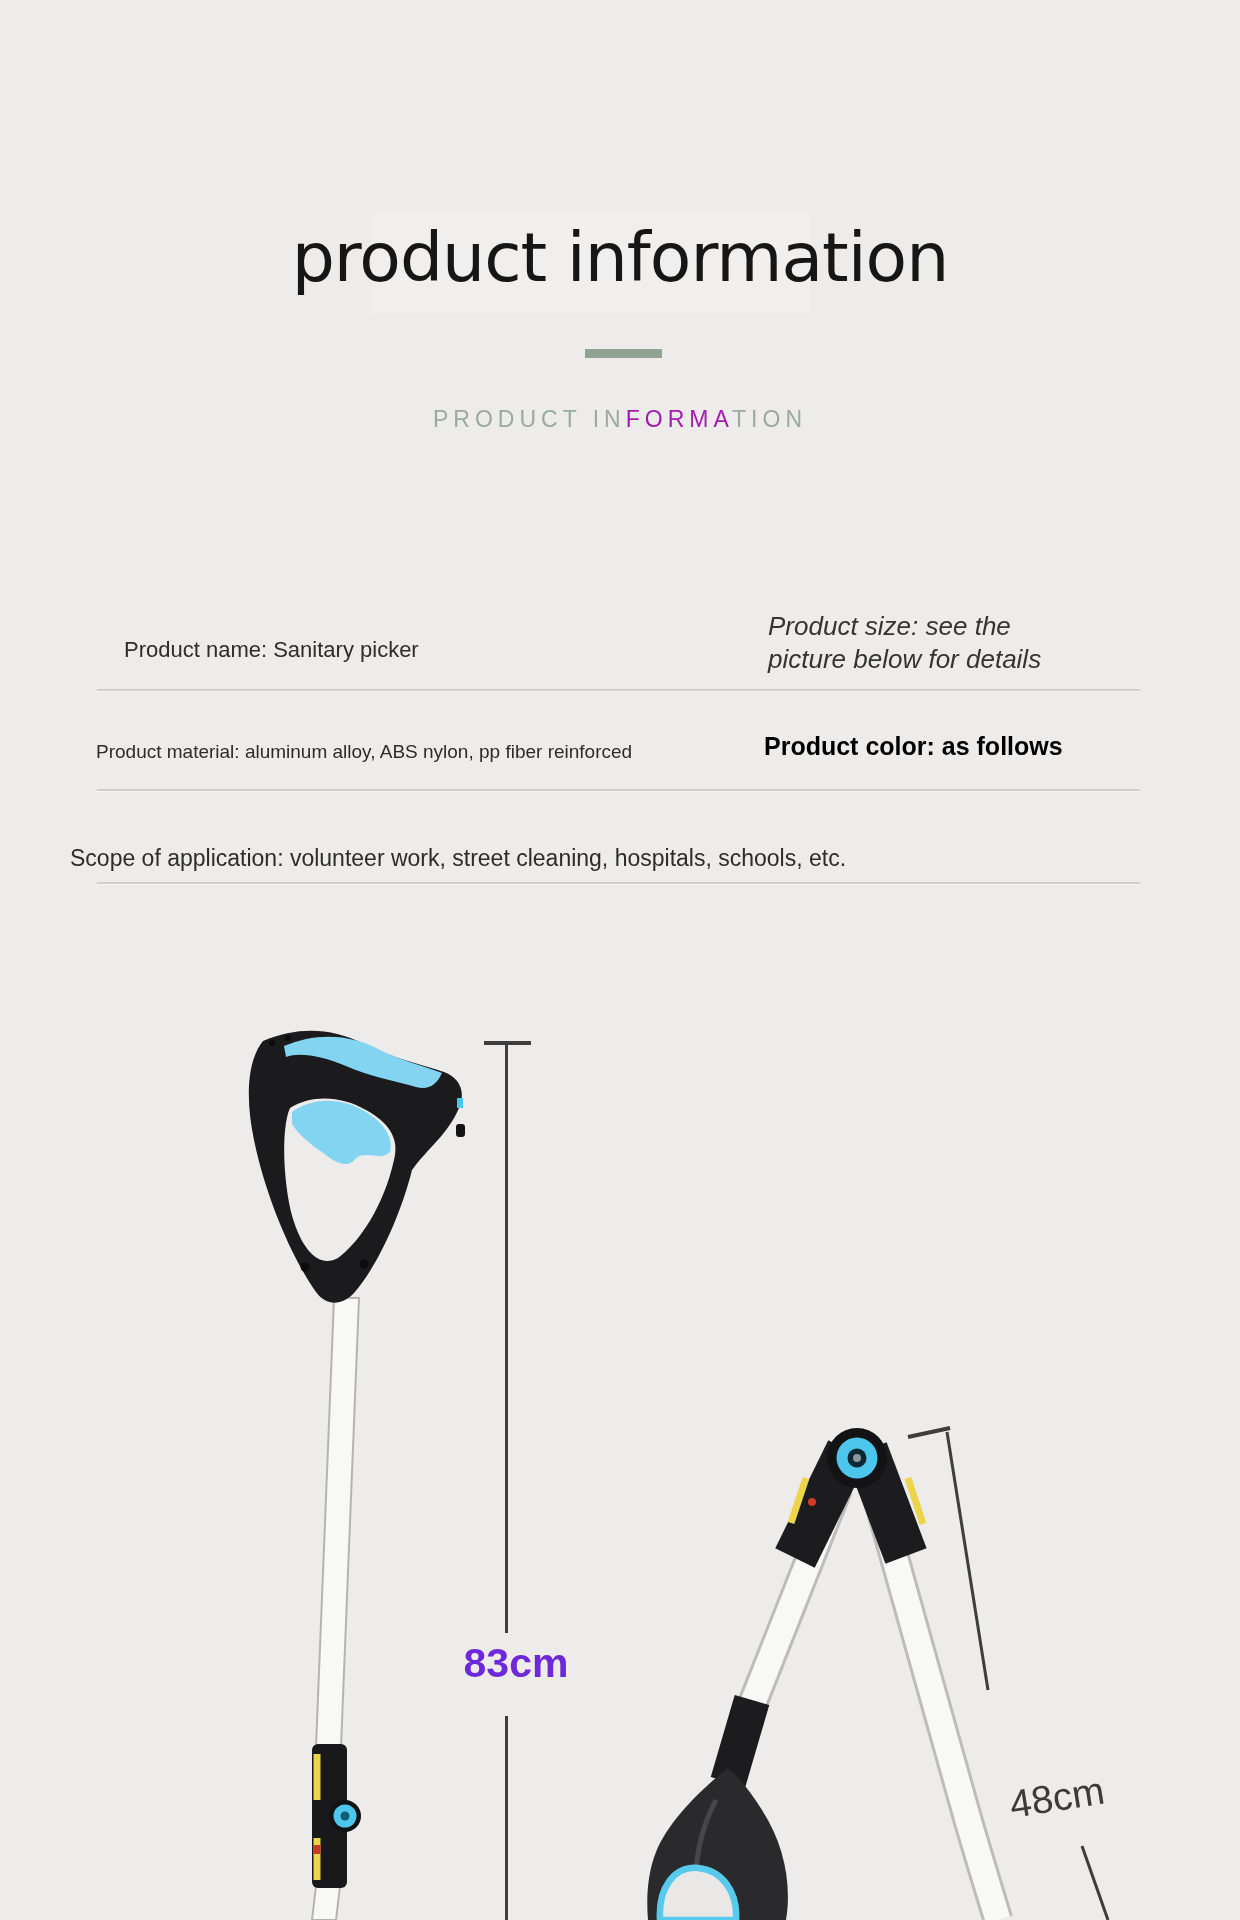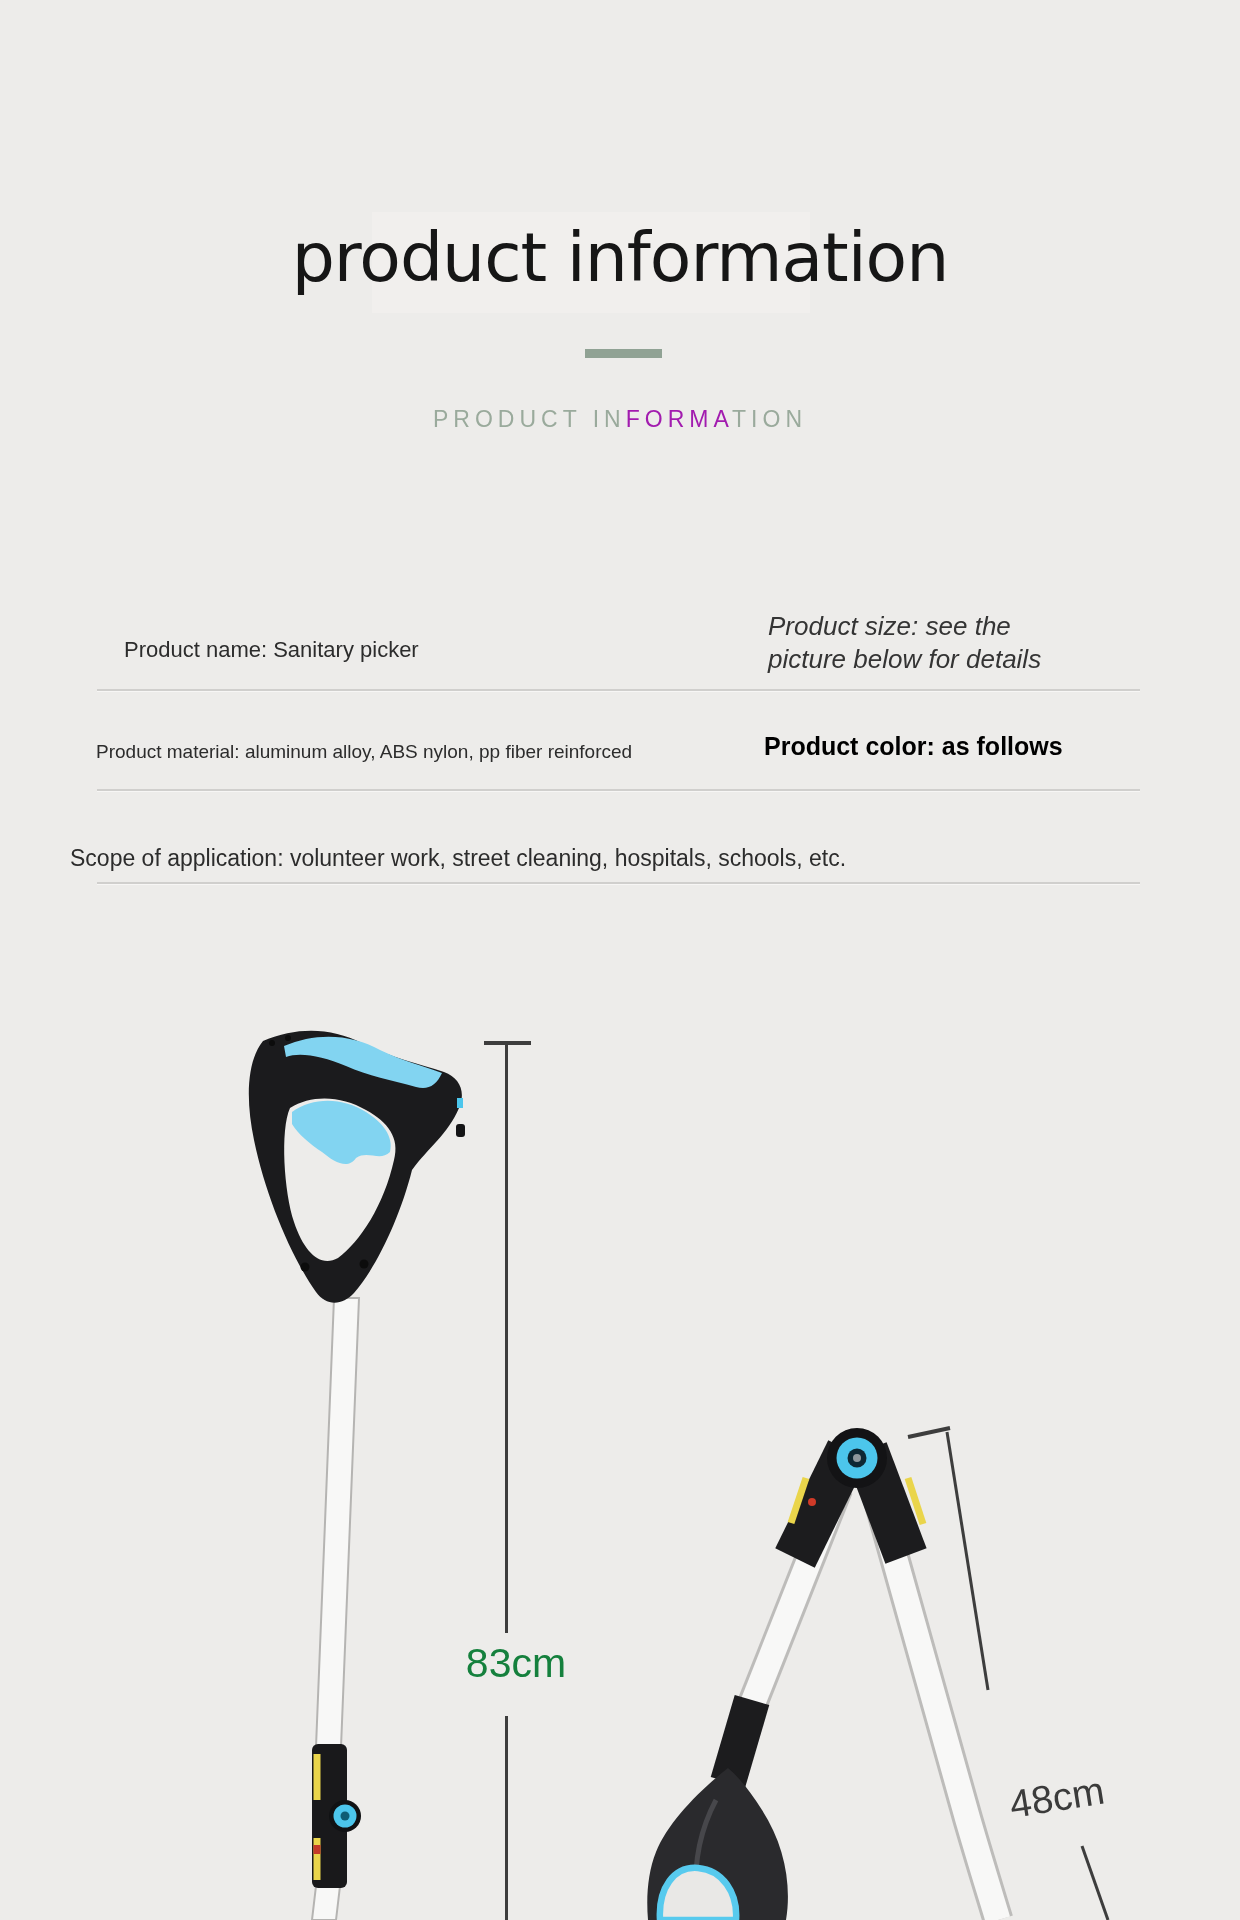--- a/index.html
+++ b/index.html
@@ -35,21 +35,21 @@
   .cell-scope  {left:70px;top:828px;font-size:23px;margin-top:16px;}
 
   .rule{
     left:97px;width:1043px;height:2px;background:#d0cfcd;
     box-shadow:0 1px 0 #f7f6f5;
   }
   .rule-1{top:689px;}
   .rule-2{top:789px;}
   .rule-3{top:882px;}
 
-  .dim{color:#15803d;}
+  .dim{color:#6d28d9;font-weight:bold;}
   .dim-cap-83 {left:484px;top:1041px;width:47px;height:4px;background:#3d3d3d;}
   .dim-seg-83a{left:505px;top:1044px;width:3px;height:589px;background:#3d3d3d;}
   .dim-label-83{left:451px;top:1640px;width:130px;text-align:center;font-size:41px;}
   .dim-seg-83b{left:505px;top:1716px;width:3px;height:204px;background:#3d3d3d;}
 
   svg{position:absolute;overflow:visible;}
   svg text{font-family:"Liberation Sans",sans-serif;}
 </style>
 </head>
 <body>

